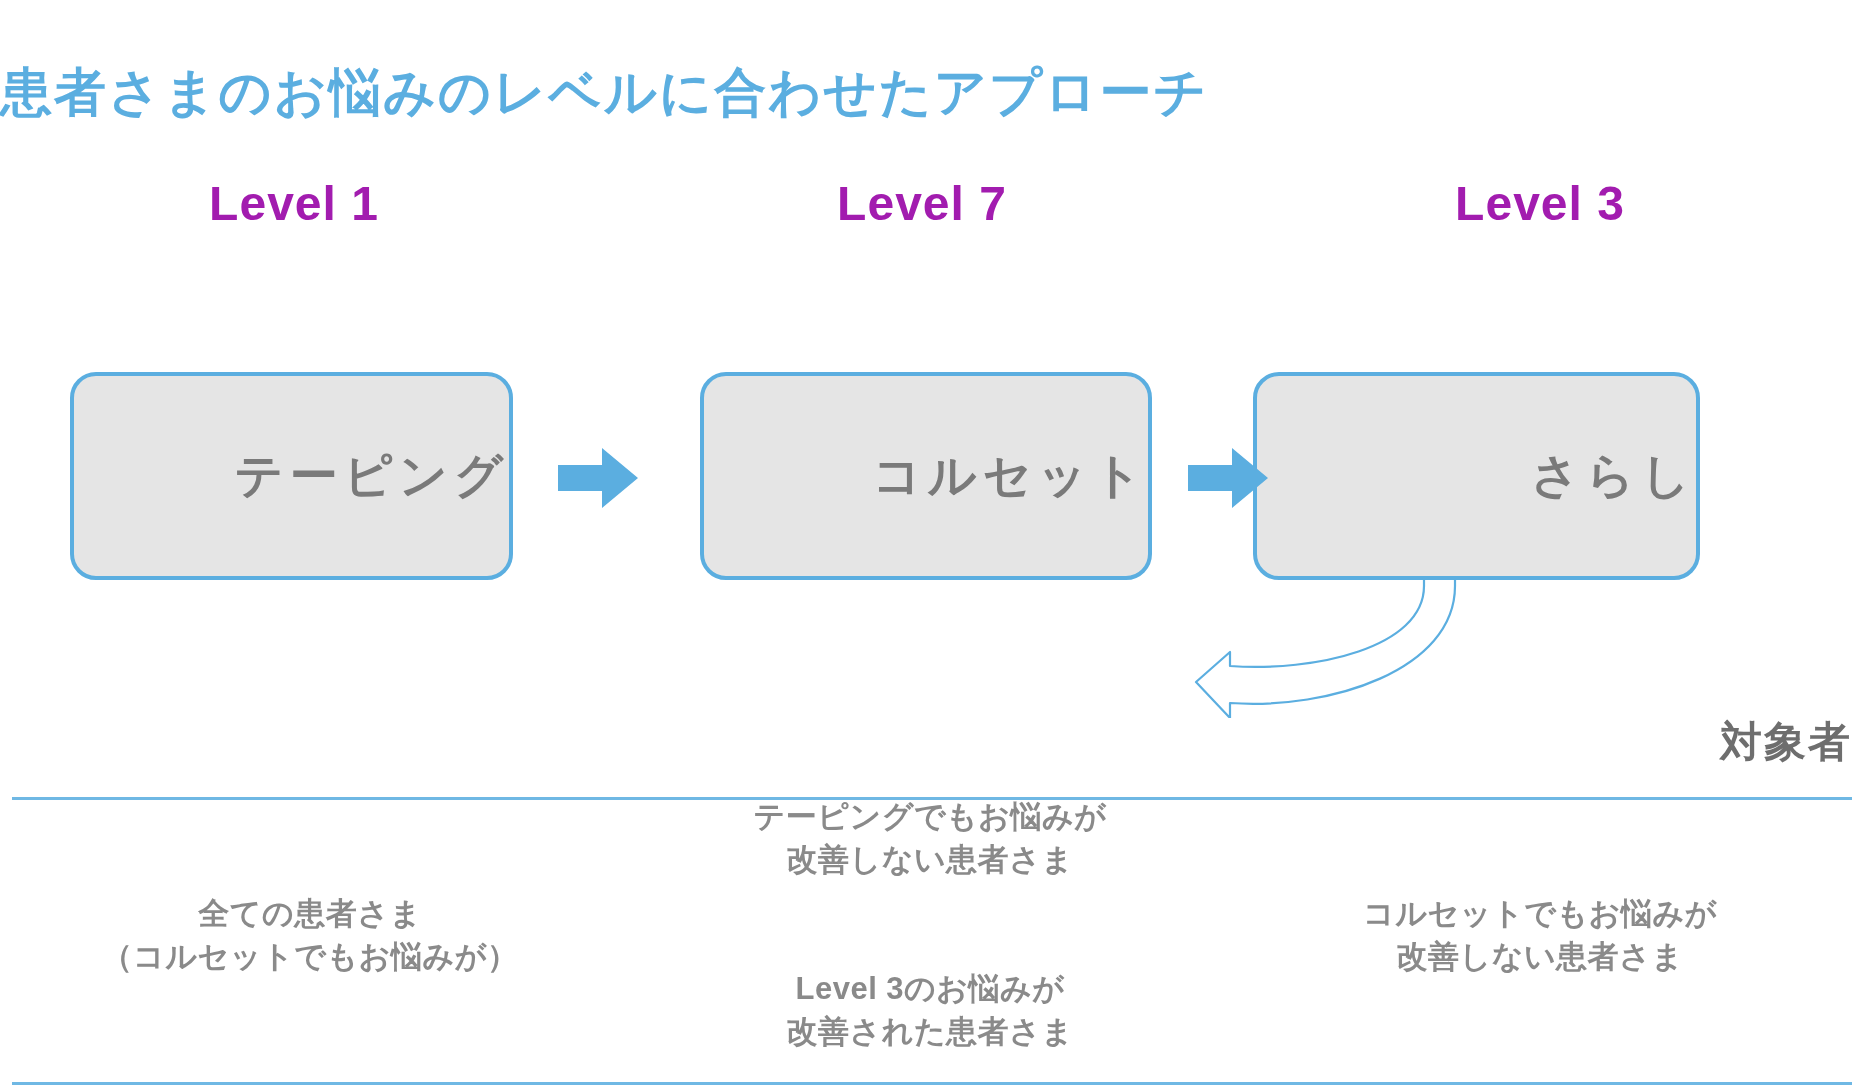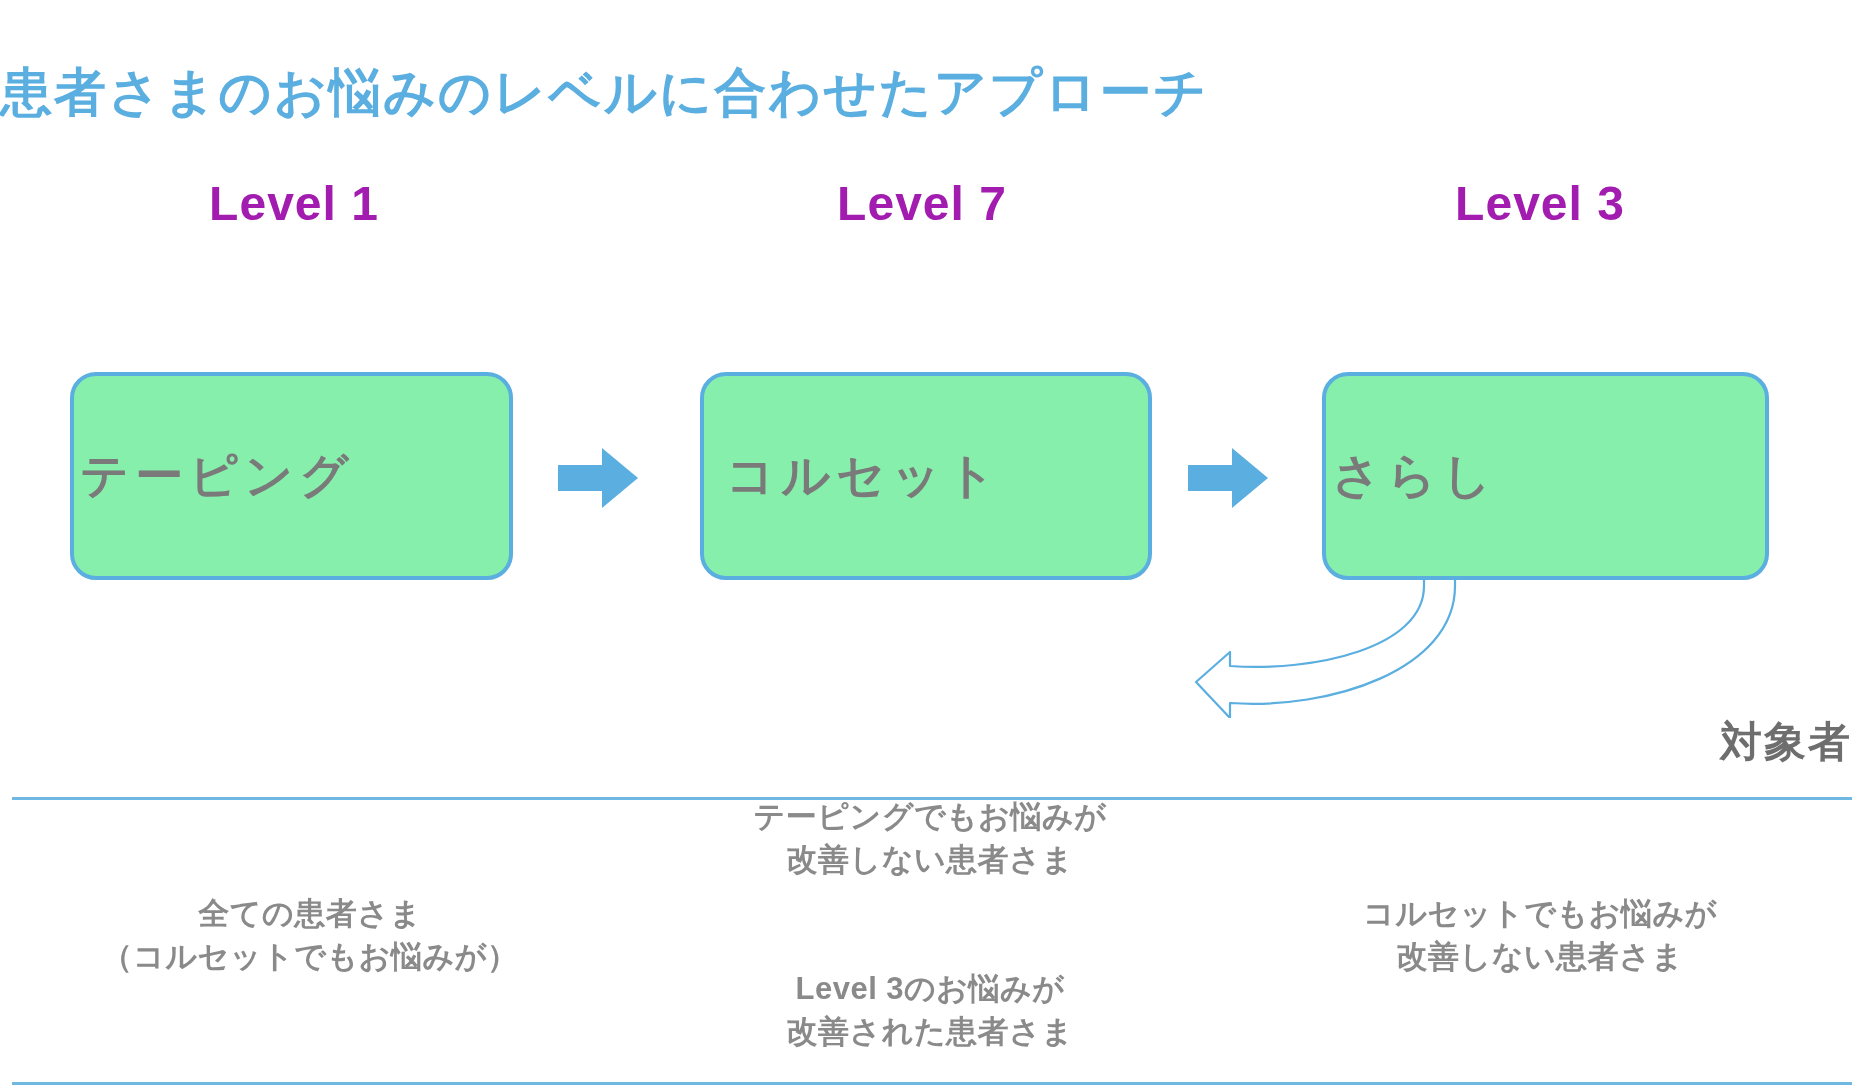--- a/index.html
+++ b/index.html
@@ -46,36 +46,36 @@
   #level-2 { left: 712px; }
   #level-3 { left: 1330px; }
 
   
   .box {
     position: absolute;
     top: 372px;
     height: 208px;
     border: 4px solid #5BAEE0;
     border-radius: 26px;
-    background: #86efac;
+    background: #e5e5e5;
     display: flex;
     align-items: center;
-    justify-content: flex-start;
+    justify-content: flex-end;
     box-sizing: border-box;
   }
   .box-label {
     color: #7A7A7A;
     font-size: 48px;
     font-weight: bold;
     letter-spacing: 6px;
     text-indent: 6px;
   }
   #box-1 { left: 70px;   width: 443px; }
   #box-2 { left: 700px;  width: 452px; padding-left: 16px; }
-  #box-3 { left: 1322px; width: 447px; }
+  #box-3 { left: 1253px; width: 447px; }
 
   
   .step-arrow {
     position: absolute;
     top: 448px;
     width: 80px;
     height: 60px;
   }
   #step-arrow-1 { left: 558px; }
   #step-arrow-2 { left: 1188px; }

